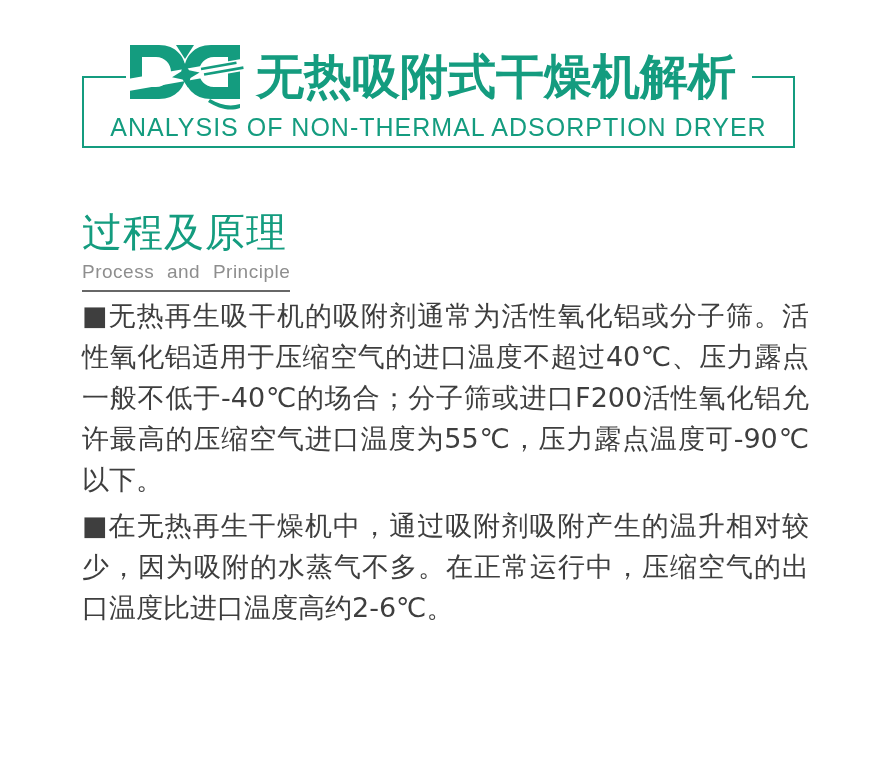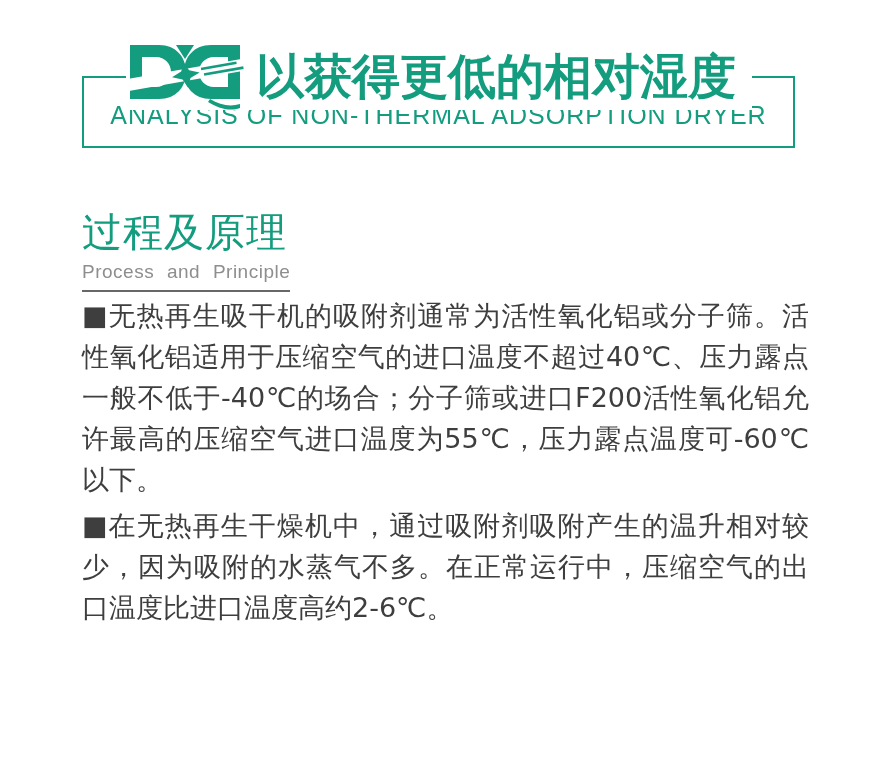--- a/index.html
+++ b/index.html
@@ -16,21 +16,21 @@
     font-family:"Liberation Sans", sans-serif;
   }
   .page{position:absolute;inset:0;background:var(--bg);}
 
   
   .header-frame{
     position:absolute;left:82px;top:76px;width:713px;height:72px;
     border:2px solid var(--green);
   }
   .header-subtitle{
-    margin-top:24px;text-align:center;
+    margin-top:36px;text-align:center;
     color:var(--green);font-size:25px;letter-spacing:1px;line-height:26px;
     white-space:nowrap;
   }
   .header-band{
     position:absolute;left:126px;top:44px;width:626px;height:66px;
     background:var(--bg);display:flex;align-items:center;gap:12px;
   }
   .logo{color:var(--green);flex:0 0 auto;display:block;}
   .header-title-cn{
     color:var(--green);font-size:48px;font-weight:bold;line-height:1;
@@ -82,27 +82,27 @@
                    M102,15 v30 h-14 c-9,0 -15,-7 -15,-15 c0,-8 6,-15 15,-15 z"></path>
         </g>
         <g transform="rotate(-10 59 34)">
           <rect x="-8" y="27" width="134" height="12" fill="#ffffff"></rect>
           <path fill="currentColor" d="M60,20 L64,29 L74,33 L64,37 L60,46 L56,37 L46,33 L56,29 Z"></path>
           <rect x="76" y="28.6" width="36" height="2.6" fill="currentColor"></rect>
           <rect x="78" y="34.6" width="40" height="2.6" fill="currentColor"></rect>
         </g>
         <path fill="currentColor" d="M84,57 c10,6 20,8 30,5 l0,4 c-11,4 -22,0 -32,-6 z"></path>
       </svg>
-      <h1 class="header-title-cn">以获得更低的相对湿度</h1>
+      <h1 class="header-title-cn">无热吸附式干燥机解析</h1>
     </div>
   </div>
 
   <div class="section-head">
     <h2 class="section-title-cn">过程及原理</h2>
     <div class="section-title-en">Process and Principle</div>
   </div>
 
   <div class="article-body">
-    <p>■无热再生吸干机的吸附剂通常为活性氧化铝或分子筛。活性氧化铝适用于压缩空气的进口温度不超过40℃、压力露点一般不低于-40℃的场合；分子筛或进口F200活性氧化铝允许最高的压缩空气进口温度为55℃，压力露点温度可-60℃以下。</p>
+    <p>■无热再生吸干机的吸附剂通常为活性氧化铝或分子筛。活性氧化铝适用于压缩空气的进口温度不超过40℃、压力露点一般不低于-40℃的场合；分子筛或进口F200活性氧化铝允许最高的压缩空气进口温度为55℃，压力露点温度可-90℃以下。</p>
     <p>■在无热再生干燥机中，通过吸附剂吸附产生的温升相对较少，因为吸附的水蒸气不多。在正常运行中，压缩空气的出口温度比进口温度高约2-6℃。</p>
   </div>
 
 </div>
 
 </body></html>

